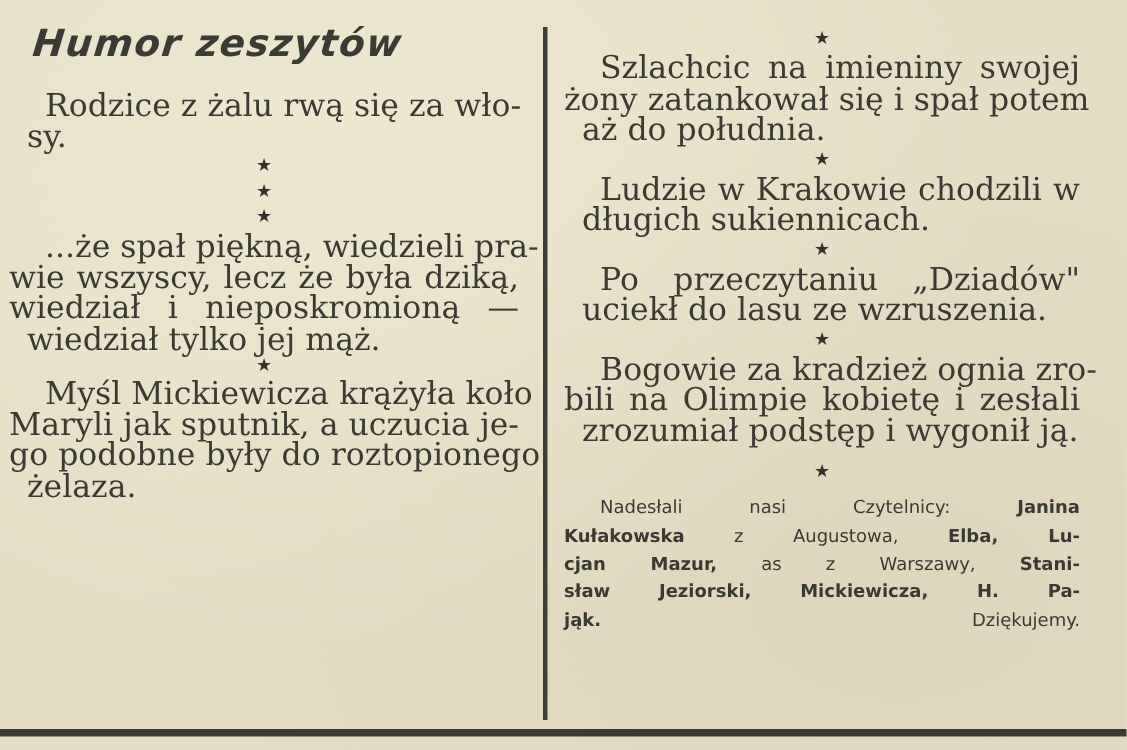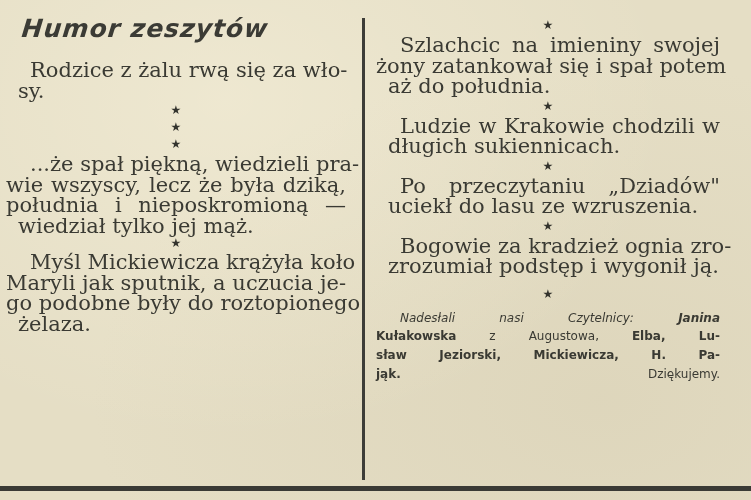--- a/index.html
+++ b/index.html
@@ -52,21 +52,21 @@
     text-align: center; font-size: 12px; line-height: 14px; height: 14px;
     margin: 2px 0 3px 0; color: #33332d;
   }
   .credits {
     font-family: "DejaVu Sans", sans-serif;
     font-size: 12px; line-height: 18.8px;
     color: #3a3a33;
     margin-top: 8px;
   }
   .credits .ln { display: block; white-space: nowrap; text-align: justify; text-align-last: justify; }
-  .credits .ln.first { text-indent: 24px; font-style: italic; }
+  .credits .ln.first { text-indent: 24px; }
   .credits b { font-weight: bold; }
   .credits .thanks { float: right; margin-left: 17px; }
 </style>
 </head>
 <body>
 
 <div class="page">
 
   <div class="title">Humor zeszytów</div>
 
@@ -76,21 +76,21 @@
     <p class="para">
       <span class="ln first">Rodzice z żalu rwą się za wło-</span>
       <span class="ln last">sy.</span>
     </p>
     <div class="star">★</div>
     <div class="star">★</div>
     <div class="star">★</div>
     <p class="para">
       <span class="ln first">...że spał piękną, wiedzieli pra-</span>
       <span class="ln">wie wszyscy, lecz że była dziką,</span>
-      <span class="ln">południa i nieposkromioną —</span>
+      <span class="ln">wiedział i nieposkromioną —</span>
       <span class="ln last">wiedział tylko jej mąż.</span>
     </p>
     <div class="star" style="margin-top:0;margin-bottom:2px;">★</div>
     <p class="para">
       <span class="ln first">Myśl Mickiewicza krążyła koło</span>
       <span class="ln">Maryli jak sputnik, a uczucia je-</span>
       <span class="ln">go podobne były do roztopionego</span>
       <span class="ln last">żelaza.</span>
     </p>
   </div>
@@ -108,26 +108,28 @@
       <span class="ln last">długich sukiennicach.</span>
     </p>
     <div class="star">★</div>
     <p class="para">
       <span class="ln first">Po przeczytaniu „Dziadów"</span>
       <span class="ln last">uciekł do lasu ze wzruszenia.</span>
     </p>
     <div class="star">★</div>
     <p class="para">
       <span class="ln first">Bogowie za kradzież ognia zro-</span>
+      <span class="ln">bili na Olimpie kobietę i zesłali</span>
       <span class="ln last">zrozumiał podstęp i wygonił ją.</span>
     </p>
     <div class="star" style="margin-top:10px;">★</div>
 
     <div class="credits">
       <span class="ln first"><span>Nadesłali nasi Czytelnicy:</span> <b>Janina</b></span>
       <span class="ln"><b>Kułakowska</b> <span>z Augustowa,</span> <b>Elba, Lu-</b></span>
+      <span class="ln"><b>cjan Mazur,</b> <span>as z Warszawy,</span> <b>Stani-</b></span>
       <span class="ln"><b>sław Jeziorski, Mickiewicza, H. Pa-</b></span>
       <span class="ln" style="text-align-last:left;"><b>jąk.</b><span class="thanks">Dziękujemy.</span></span>
     </div>
   </div>
 
   <div class="bottom-rule"></div>
 </div>
 
 </body></html>

